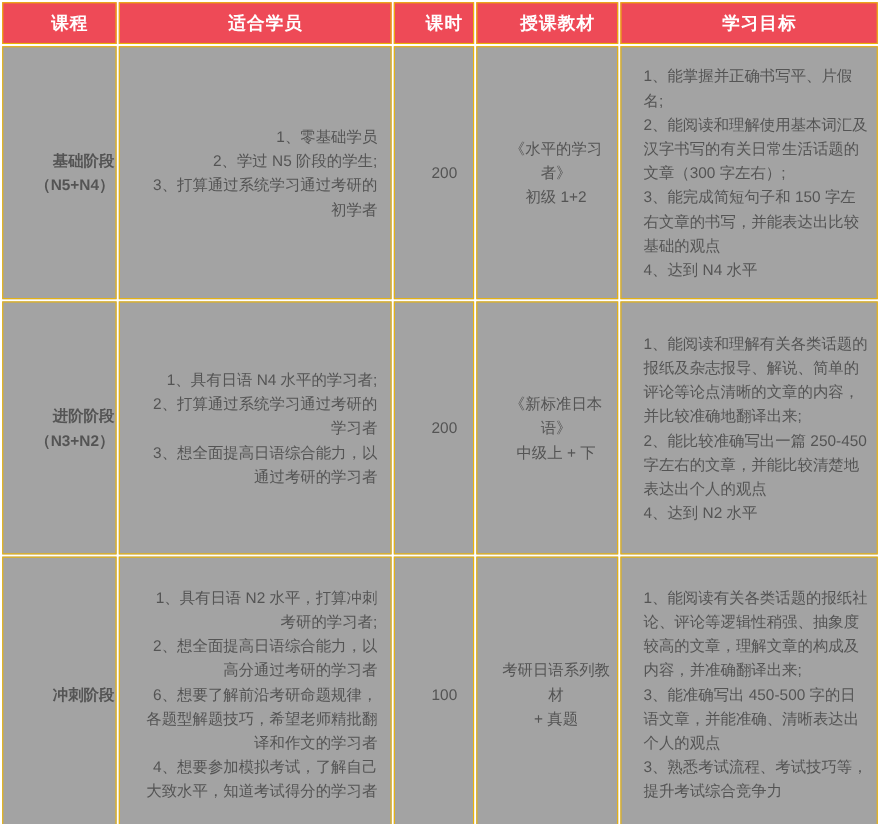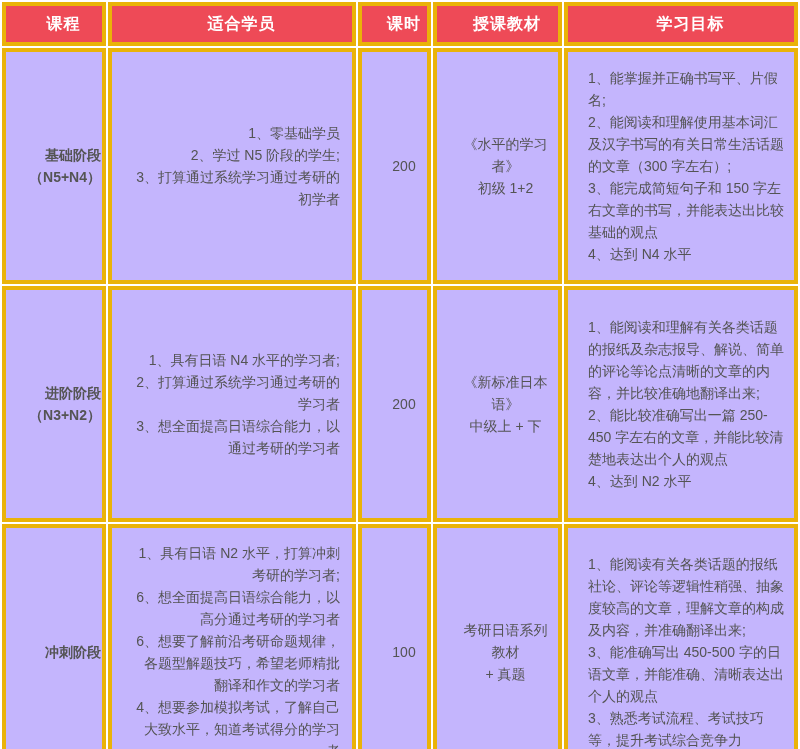--- a/index.html
+++ b/index.html
@@ -17,42 +17,42 @@
   table.course-table {
     width: 800px;
     height: 749px;
     table-layout: fixed;
     border-collapse: separate;
     border-spacing: 2px;
     background: #ffffff;
   }
   table.course-table th,
   table.course-table td {
-    border: 4px solid #eab308;
+    border: 1px solid #eab308;
     vertical-align: middle;
     box-sizing: content-box;
     overflow: hidden;
     padding-left: 20px;
   }
   
   table.course-table th {
     background: #ee4a57;
     color: #ffffff;
     font-size: 16px;
     font-weight: bold;
     height: 34px;
     text-align: center;
     letter-spacing: 1px;
   }
   
   table.course-table td {
     font-size: 14px;
     line-height: 22px;
     color: #545454;
-    background: #c4b5fd;
+    background: #a3a3a3;
   }
   tr.r1 td, tr.r2 td { height: 226px; }
   tr.r3 td { height: 245px; }
 
   td.stage-cell {
     background: #fbe7e9;
     color: #f4536b;
     font-weight: bold;
     font-size: 15px;
     line-height: 24px;
@@ -149,21 +149,21 @@
           <p class="item">4、达到 N2 水平</p>
         </td>
       </tr>
 
       <tr class="r3">
         <td class="stage-cell">
           <p class="sline">冲刺阶段</p>
         </td>
         <td class="students-cell">
           <p class="item">1、具有日语 N2 水平，打算冲刺考研的学习者;</p>
-          <p class="item">6、想全面提高日语综合能力，以高分通过考研的学习者</p>
+          <p class="item">2、想全面提高日语综合能力，以高分通过考研的学习者</p>
           <p class="item">6、想要了解前沿考研命题规律，各题型解题技巧，希望老师精批翻译和作文的学习者</p>
           <p class="item">4、想要参加模拟考试，了解自己大致水平，知道考试得分的学习者</p>
         </td>
         <td class="hours-cell">100</td>
         <td class="materials-cell">
           <p class="mline">考研日语系列教材</p>
           <p class="mline">+ 真题</p>
         </td>
         <td class="objectives-cell">
           <p class="item">1、能阅读有关各类话题的报纸社论、评论等逻辑性稍强、抽象度较高的文章，理解文章的构成及内容，并准确翻译出来;</p>

